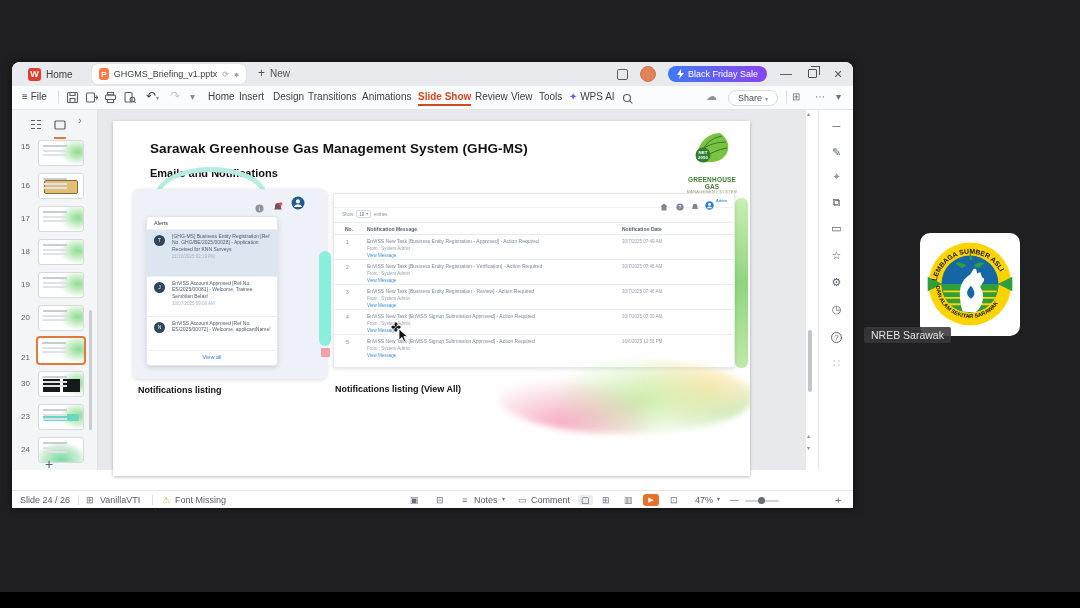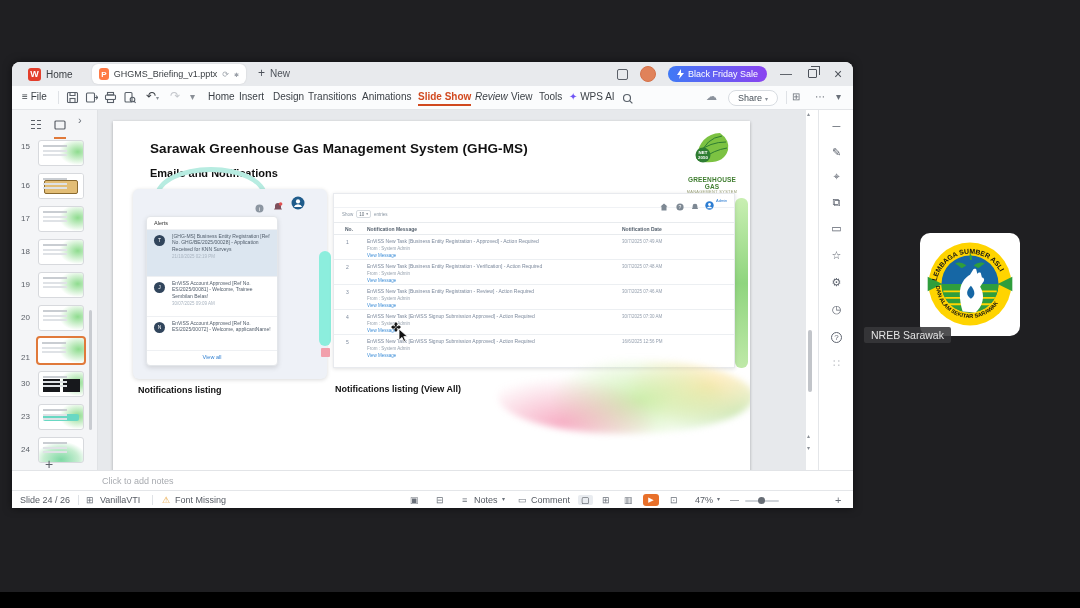--- a/index.html
+++ b/index.html
@@ -217,21 +217,21 @@
       <span class="mb-item" style="left:134px; top:3px; font-size:12px;">↶<span style="font-size:6px; color:#8a8f97;">▾</span></span>
       <span class="mb-item" style="left:158px; top:3px; font-size:12px; color:#c3c6cb;">↷</span>
       <span class="mb-item" style="left:178px; top:5px; color:#8a8f97;">▾</span>
 
       <span class="mb-item" style="left:196px;">Home</span>
       <span class="mb-item" style="left:227px;">Insert</span>
       <span class="mb-item" style="left:261px;">Design</span>
       <span class="mb-item" style="left:296px;">Transitions</span>
       <span class="mb-item" style="left:350px;">Animations</span>
       <span class="mb-item active" style="left:406px;">Slide Show</span>
-      <span class="mb-item" style="left:463px;font-style:italic;">Review</span>
+      <span class="mb-item" style="left:463px;">Review</span>
       <span class="mb-item" style="left:499px;">View</span>
       <span class="mb-item" style="left:527px;">Tools</span>
       <span class="mb-item" style="left:557px; color:#6f54f5;">✦ <span style="color:#3a3f45;">WPS AI</span></span>
       <span class="ab" style="left:610px; top:5px;">
         <svg width="12" height="12" viewBox="0 0 12 12" fill="none" stroke="#596069" stroke-width="1.2">
             <circle cx="5" cy="5" r="3.5"></circle>
             <path d="M7.8 7.8l2.6 2.6"></path>
           </svg>
       </span>
       <span class="mb-item" style="left:694px; top:4px; color:#8b929c; font-size:11px;">☁</span>
@@ -460,23 +460,20 @@
       <span class="ic" style="top:60px;">⌖</span>
       <span class="ic" style="top:86px;">⧉</span>
       <span class="ic" style="top:112px;">▭</span>
       <span class="ic" style="top:139px;">☆</span>
       <span class="ic" style="top:166px;">⚙</span>
       <span class="ic" style="top:193px;">◷</span>
       <span class="ic" style="top:220px;"><span class="help-circ">?</span></span>
       <span class="ic" style="top:247px; color:#c0c3c8;">∷</span>
     </div>
 
-    <div class="ab notes-bar">
-      <span class="notes-ph">Click to add notes</span>
-    </div>
 
     <div class="ab statusbar">
       <span class="sb" style="left:8px;">Slide 24 / 26</span>
       <span class="sep" style="left:66px; top:4px; height:10px;"></span>
       <span class="sb glyph" style="left:74px;">⊞</span>
       <span class="sb" style="left:88px;">VanillaVTI</span>
       <span class="sep" style="left:140px; top:4px; height:10px;"></span>
       <span class="sb" style="left:150px; color:#e6a23c;">⚠</span>
       <span class="sb" style="left:163px;">Font Missing</span>
       <span class="sb glyph" style="left:398px;">▣</span>

